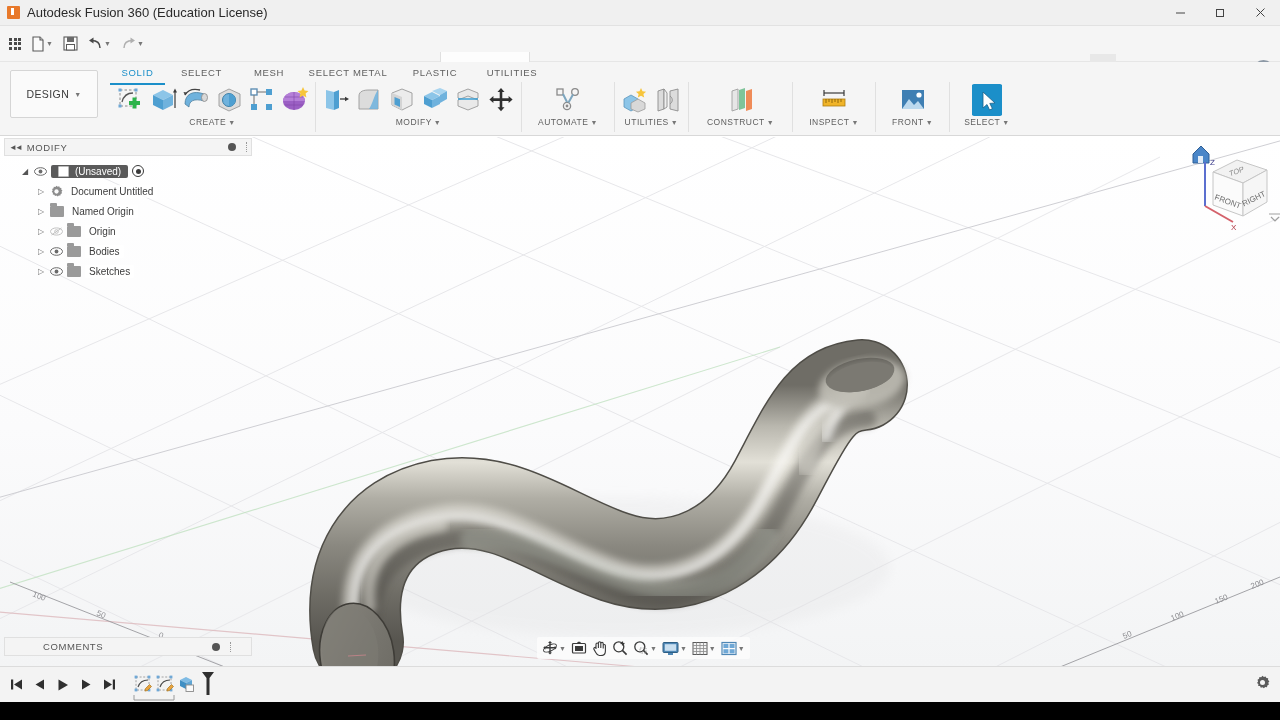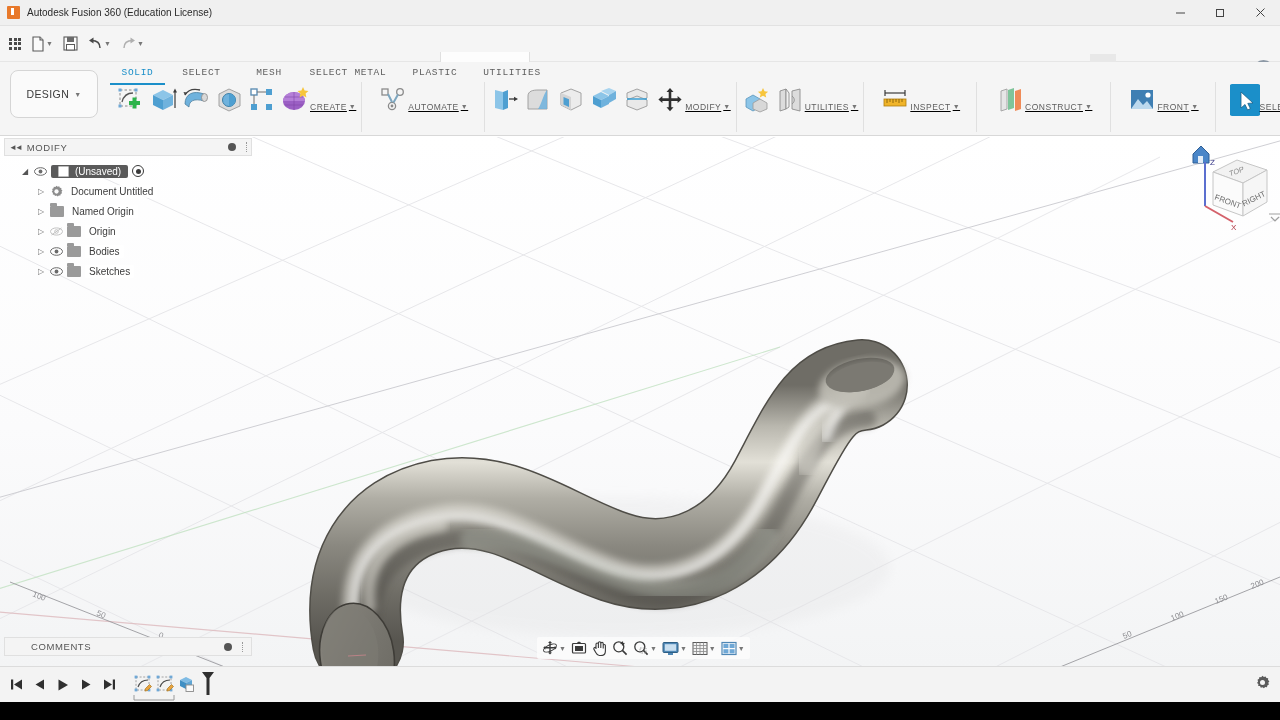--- a/index.html
+++ b/index.html
@@ -25,21 +25,21 @@
   .app-icon {
     width: 13px; height: 13px; margin-left: 7px; margin-right: 7px;
     background: #e8792b;
     border-radius: 1px;
     position: relative;
   }
   .app-icon::after {
     content: ""; position: absolute; left: 4px; top: 2px;
     width: 3px; height: 7px; background: #fff;
   }
-  .app-title { font-size: 10px; color: #2a2a2a; }
+  .app-title { font-size: 13px; color: #2a2a2a; }
   .winbtns { margin-left: auto; display: flex; height: 26px; }
   .winbtn {
     width: 40px; height: 26px; display: flex; align-items: center; justify-content: center;
     color: #444; font-size: 12px;
   }
 
   
   .qabar {
     position: absolute; left: 0; top: 26px; width: 1280px; height: 36px;
     background: #f5f5f5;
@@ -109,49 +109,48 @@
   }
 
   
   .ribbon {
     position: absolute; left: 0; top: 62px; width: 1280px; height: 74px;
     background: #f5f5f5;
     border-bottom: 1px solid #d8d8d8;
   }
   .wsbtn {
     position: absolute; left: 10px; top: 8px; width: 88px; height: 48px;
-    border: 1px solid #d5d5d5; background: #fafafa; border-radius: 8px;
+    border: 1px solid #d5d5d5; background: #fafafa; border-radius: 2px;
     display: flex; align-items: center; justify-content: center; gap: 5px;
     font-size: 10.5px; color: #3a3a3a; letter-spacing: .4px;
   }
 
   .ribbon-tabs {
-    position: absolute; left: 110px; top: 5px; display: flex; gap: 0; font-family: Liberation Mono, monospace;
+    position: absolute; left: 110px; top: 5px; display: flex; gap: 0;
   }
   .rtab {
     font-size: 9.5px; letter-spacing: .7px; color: #5e5e5e;
     text-align: center; padding: 0 2px; position: relative;
     height: 16px; line-height: 12px;
   }
   .rtab.active { color: #1b8fc9; }
   .rtab.active::after {
     content: ""; position: absolute; left: 0; right: 0; bottom: -2px;
     height: 2.5px; background: #1b8fc9;
   }
 
   .panels {
     position: absolute; left: 110px; top: 20px; right: 4px; height: 54px;
     display: flex; align-items: flex-start;
   }
   .panel {
-    display: flex; flex-direction: row; 
+    display: flex; flex-direction: column; align-items: center;
     padding: 0 5px; position: relative;
     border-right: 1px solid #e0e0e0;
     height: 50px;
-    text-decoration: underline;
   }
   .panel:last-child { border-right: none; }
   .panel-row { display: flex; align-items: center; gap: 3px; height: 36px; }
   .panel-label {
     font-size: 8.5px; color: #5e5e5e; letter-spacing: .5px;
     display: flex; align-items: center; gap: 2px; margin-top: -1px;
   }
   .tool {
     width: 30px; height: 32px; display: flex; align-items: center; justify-content: center;
     border-radius: 2px;
@@ -199,21 +198,21 @@
     width: 12px; height: 12px; border-radius: 50%; border: 1.5px solid #3a3a3a;
     display: flex; align-items: center; justify-content: center; background: #fff;
   }
   .radio-o i { width: 5px; height: 5px; border-radius: 50%; background: #3a3a3a; display: block; }
   .gear-sm { width: 13px; height: 13px; }
 
   
   .comments {
     position: absolute; left: 4px; top: 637px; width: 248px; height: 19px;
     background: #f4f4f4; border: 1px solid #e0e0e0;
-    display: flex; align-items: center; gap: 6px; padding: 0 8px;
+    display: flex; align-items: center; gap: 6px; padding: 0 20px;
     font-size: 9.5px; color: #555; letter-spacing: .6px; z-index: 5;
   }
 
   
   .viewport {
     position: absolute; left: 0; top: 137px; width: 1280px; height: 529px;
     background: #ffffff; overflow: hidden;
   }
   .vp-grad {
     position: absolute; inset: 0;
@@ -451,20 +450,71 @@
               <path d="M22 1 l1.6 3.6 l3.9 .4 l-2.9 2.6 l.8 3.8 l-3.4 -2 l-3.4 2 l.8 -3.8 l-2.9 -2.6 l3.9 -.4 z" fill="#f7c53c"></path>
             </svg>
           </div>
         </div>
         <div class="panel-label">
           <span>CREATE</span>
           <span class="caret">▼</span>
         </div>
       </div>
 
+      <div class="panel">
+        <div class="panel-row">
+          <div class="tool">
+            <svg width="28" height="26" viewBox="0 0 28 26">
+              <path d="M4 3 L12 5 L12 23 L4 21 Z" fill="#8cc5e8"></path>
+              <path d="M12 5 L17 3 L17 21 L12 23 Z" fill="#4e9fd1"></path>
+              <line x1="18" y1="12" x2="25" y2="12" stroke="#3a3a3a" stroke-width="1.3"></line>
+              <path d="M27 12 l-4 -2.2 v4.4 z" fill="#3a3a3a"></path>
+            </svg>
+          </div>
+          <div class="tool">
+            <svg width="28" height="26" viewBox="0 0 28 26">
+              <path d="M4 22 L4 9 C4 4 9 3 14 3 L23 3 L23 22 Z" fill="#dcdcdc" stroke="#9a9a9a" stroke-width="0.9"></path>
+              <path d="M23 3 L23 22 L14 22 C18 16 19 8 23 3 Z" fill="#6fb2dd" opacity=".85"></path>
+            </svg>
+          </div>
+          <div class="tool">
+            <svg width="28" height="28" viewBox="0 0 28 28">
+              <path d="M4 7 L14 3 L24 7 L24 19 L14 24 L4 19 Z" fill="#ececec" stroke="#9a9a9a" stroke-width="0.9"></path>
+              <path d="M4 7 L14 11 L14 24 L4 19 Z" fill="#d4d4d4"></path>
+              <path d="M6.5 11 L12 13.3 L12 21 L6.5 18.4 Z" fill="#4e9fd1"></path>
+            </svg>
+          </div>
+          <div class="tool">
+            <svg width="28" height="26" viewBox="0 0 28 26">
+              <path d="M3 9 L11 5 L19 9 L11 13 Z" fill="#8cc5e8"></path>
+              <path d="M3 9 L11 13 L11 21 L3 17 Z" fill="#4e9fd1"></path>
+              <path d="M19 9 L11 13 L11 21 L19 17 Z" fill="#6fb2dd"></path>
+              <path d="M11 4 L19 1 L26 4 L19 8 Z" fill="#a8d4ef"></path>
+              <path d="M19 8 L26 4 L26 12 L19 16 Z" fill="#6fb2dd"></path>
+            </svg>
+          </div>
+          <div class="tool">
+            <svg width="28" height="26" viewBox="0 0 28 26">
+              <path d="M4 6 L14 2 L24 6 L24 11 L14 15 L4 11 Z" fill="#e9e9e9" stroke="#9a9a9a" stroke-width="0.9"></path>
+              <path d="M4 13 L14 9 L24 13 L24 19 L14 23 L4 19 Z" fill="#e9e9e9" stroke="#9a9a9a" stroke-width="0.9"></path>
+              <line x1="4" y1="12" x2="24" y2="12" stroke="#3b9fd4" stroke-width="1.5"></line>
+            </svg>
+          </div>
+          <div class="tool">
+            <svg width="26" height="26" viewBox="0 0 26 26">
+              <path d="M13 1 l3.5 4 h-2.2 v6.3 h6.3 v-2.2 l4 3.5 l-4 3.5 v-2.2 h-6.3 v6.3 h2.2 l-3.5 4 l-3.5 -4 h2.2 v-6.3 h-6.3 v2.2 l-4 -3.5 l4 -3.5 v2.2 h6.3 v-6.3 h-2.2 z" fill="#2f2f2f"></path>
+            </svg>
+          </div>
+        </div>
+        <div class="panel-label">
+          <span>MODIFY</span>
+          <span class="caret">▼</span>
+        </div>
+      </div>
+
       <div class="panel" style="padding:0 16px">
         <div class="panel-row">
           <div class="tool">
             <svg width="28" height="28" viewBox="0 0 28 28">
               <rect x="3" y="3" width="6" height="6" fill="none" stroke="#8a8a8a" stroke-width="1.3"></rect>
               <circle cx="21" cy="6" r="3.3" fill="none" stroke="#8a8a8a" stroke-width="1.3"></circle>
               <circle cx="13" cy="20" r="3.6" fill="none" stroke="#8a8a8a" stroke-width="1.3"></circle>
               <circle cx="13" cy="20" r="1.4" fill="#8a8a8a"></circle>
               <path d="M9 8 L13 16 M19 8.5 L14.5 16.5" stroke="#7da6bf" stroke-width="2" fill="none"></path>
             </svg>
@@ -473,87 +523,52 @@
         <div class="panel-label">
           <span>AUTOMATE</span>
           <span class="caret">▼</span>
         </div>
       </div>
 
       <div class="panel">
         <div class="panel-row">
           <div class="tool">
             <svg width="28" height="26" viewBox="0 0 28 26">
-              <path d="M4 3 L12 5 L12 23 L4 21 Z" fill="#8cc5e8"></path>
-              <path d="M12 5 L17 3 L17 21 L12 23 Z" fill="#4e9fd1"></path>
-              <line x1="18" y1="12" x2="25" y2="12" stroke="#3a3a3a" stroke-width="1.3"></line>
-              <path d="M27 12 l-4 -2.2 v4.4 z" fill="#3a3a3a"></path>
-            </svg>
-          </div>
-          <div class="tool">
-            <svg width="28" height="26" viewBox="0 0 28 26">
-              <path d="M4 22 L4 9 C4 4 9 3 14 3 L23 3 L23 22 Z" fill="#dcdcdc" stroke="#9a9a9a" stroke-width="0.9"></path>
-              <path d="M23 3 L23 22 L14 22 C18 16 19 8 23 3 Z" fill="#6fb2dd" opacity=".85"></path>
-            </svg>
-          </div>
-          <div class="tool">
-            <svg width="28" height="28" viewBox="0 0 28 28">
-              <path d="M4 7 L14 3 L24 7 L24 19 L14 24 L4 19 Z" fill="#ececec" stroke="#9a9a9a" stroke-width="0.9"></path>
-              <path d="M4 7 L14 11 L14 24 L4 19 Z" fill="#d4d4d4"></path>
-              <path d="M6.5 11 L12 13.3 L12 21 L6.5 18.4 Z" fill="#4e9fd1"></path>
-            </svg>
-          </div>
-          <div class="tool">
-            <svg width="28" height="26" viewBox="0 0 28 26">
-              <path d="M3 9 L11 5 L19 9 L11 13 Z" fill="#8cc5e8"></path>
-              <path d="M3 9 L11 13 L11 21 L3 17 Z" fill="#4e9fd1"></path>
-              <path d="M19 9 L11 13 L11 21 L19 17 Z" fill="#6fb2dd"></path>
-              <path d="M11 4 L19 1 L26 4 L19 8 Z" fill="#a8d4ef"></path>
-              <path d="M19 8 L26 4 L26 12 L19 16 Z" fill="#6fb2dd"></path>
-            </svg>
-          </div>
-          <div class="tool">
-            <svg width="28" height="26" viewBox="0 0 28 26">
-              <path d="M4 6 L14 2 L24 6 L24 11 L14 15 L4 11 Z" fill="#e9e9e9" stroke="#9a9a9a" stroke-width="0.9"></path>
-              <path d="M4 13 L14 9 L24 13 L24 19 L14 23 L4 19 Z" fill="#e9e9e9" stroke="#9a9a9a" stroke-width="0.9"></path>
-              <line x1="4" y1="12" x2="24" y2="12" stroke="#3b9fd4" stroke-width="1.5"></line>
-            </svg>
-          </div>
-          <div class="tool">
-            <svg width="26" height="26" viewBox="0 0 26 26">
-              <path d="M13 1 l3.5 4 h-2.2 v6.3 h6.3 v-2.2 l4 3.5 l-4 3.5 v-2.2 h-6.3 v6.3 h2.2 l-3.5 4 l-3.5 -4 h2.2 v-6.3 h-6.3 v2.2 l-4 -3.5 l4 -3.5 v2.2 h6.3 v-6.3 h-2.2 z" fill="#2f2f2f"></path>
-            </svg>
-          </div>
-        </div>
-        <div class="panel-label">
-          <span>MODIFY</span>
-          <span class="caret">▼</span>
-        </div>
-      </div>
-
-      <div class="panel">
-        <div class="panel-row">
-          <div class="tool">
-            <svg width="28" height="26" viewBox="0 0 28 26">
               <path d="M3 12 L10 8 L17 12 L17 20 L10 24 L3 20 Z" fill="#8cc5e8" stroke="#5b95bb" stroke-width="0.8"></path>
               <path d="M10 16 L17 12 L24 16 L24 22 L17 25 L10 22 Z" fill="#d8d8d8" stroke="#9a9a9a" stroke-width="0.8"></path>
               <path d="M20 1 l1.5 3.3 l3.6 .4 l-2.7 2.4 l.8 3.5 l-3.2 -1.9 l-3.2 1.9 l.8 -3.5 l-2.7 -2.4 l3.6 -.4 z" fill="#f7c53c"></path>
             </svg>
           </div>
           <div class="tool">
             <svg width="26" height="26" viewBox="0 0 26 26">
               <path d="M3 4 L9 2 L9 22 L3 24 Z" fill="#dcdcdc" stroke="#8d8d8d" stroke-width="0.9"></path>
               <path d="M9 2 L12 6 L12 20 L9 22 Z" fill="#f0f0f0" stroke="#8d8d8d" stroke-width="0.9"></path>
               <path d="M15 4 L23 2 L23 24 L15 22 Z" fill="#dcdcdc" stroke="#8d8d8d" stroke-width="0.9"></path>
               <path d="M15 9 C18 11 18 15 15 17" fill="none" stroke="#8d8d8d" stroke-width="0.9"></path>
             </svg>
           </div>
         </div>
         <div class="panel-label">
           <span>UTILITIES</span>
+          <span class="caret">▼</span>
+        </div>
+      </div>
+
+      <div class="panel" style="padding:0 18px">
+        <div class="panel-row">
+          <div class="tool">
+            <svg width="28" height="26" viewBox="0 0 28 26">
+              <path d="M5 4 L11 2 L11 22 L5 24 Z" fill="#e6e6e6" stroke="#a0a0a0" stroke-width="0.9"></path>
+              <path d="M12 3 L18 1 L18 21 L12 23 Z" fill="#7fc49a"></path>
+              <path d="M19 4 L25 2 L25 22 L19 24 Z" fill="#ef8b58"></path>
+            </svg>
+          </div>
+        </div>
+        <div class="panel-label">
+          <span>CONSTRUCT</span>
           <span class="caret">▼</span>
         </div>
       </div>
 
       <div class="panel" style="padding:0 16px">
         <div class="panel-row">
           <div class="tool">
             <svg width="28" height="24" viewBox="0 0 28 24">
               <line x1="4" y1="5" x2="24" y2="5" stroke="#3a3a3a" stroke-width="1.2"></line>
               <line x1="4" y1="2" x2="4" y2="8" stroke="#3a3a3a" stroke-width="1.2"></line>
@@ -565,36 +580,20 @@
                 <line x1="12" y1="11" x2="12" y2="15"></line>
                   <line x1="15" y1="11" x2="15" y2="14"></line>
                 <line x1="18" y1="11" x2="18" y2="15"></line>
                   <line x1="21" y1="11" x2="21" y2="14"></line>
               </g>
             </svg>
           </div>
         </div>
         <div class="panel-label">
           <span>INSPECT</span>
-          <span class="caret">▼</span>
-        </div>
-      </div>
-
-      <div class="panel" style="padding:0 18px">
-        <div class="panel-row">
-          <div class="tool">
-            <svg width="28" height="26" viewBox="0 0 28 26">
-              <path d="M5 4 L11 2 L11 22 L5 24 Z" fill="#e6e6e6" stroke="#a0a0a0" stroke-width="0.9"></path>
-              <path d="M12 3 L18 1 L18 21 L12 23 Z" fill="#7fc49a"></path>
-              <path d="M19 4 L25 2 L25 22 L19 24 Z" fill="#ef8b58"></path>
-            </svg>
-          </div>
-        </div>
-        <div class="panel-label">
-          <span>CONSTRUCT</span>
           <span class="caret">▼</span>
         </div>
       </div>
 
       <div class="panel" style="padding:0 16px">
         <div class="panel-row">
           <div class="tool">
             <svg width="26" height="24" viewBox="0 0 26 24">
               <rect x="2" y="2" width="22" height="19" fill="#3f7fb3"></rect>
               <circle cx="19" cy="7" r="2.6" fill="#ffffff"></circle>

